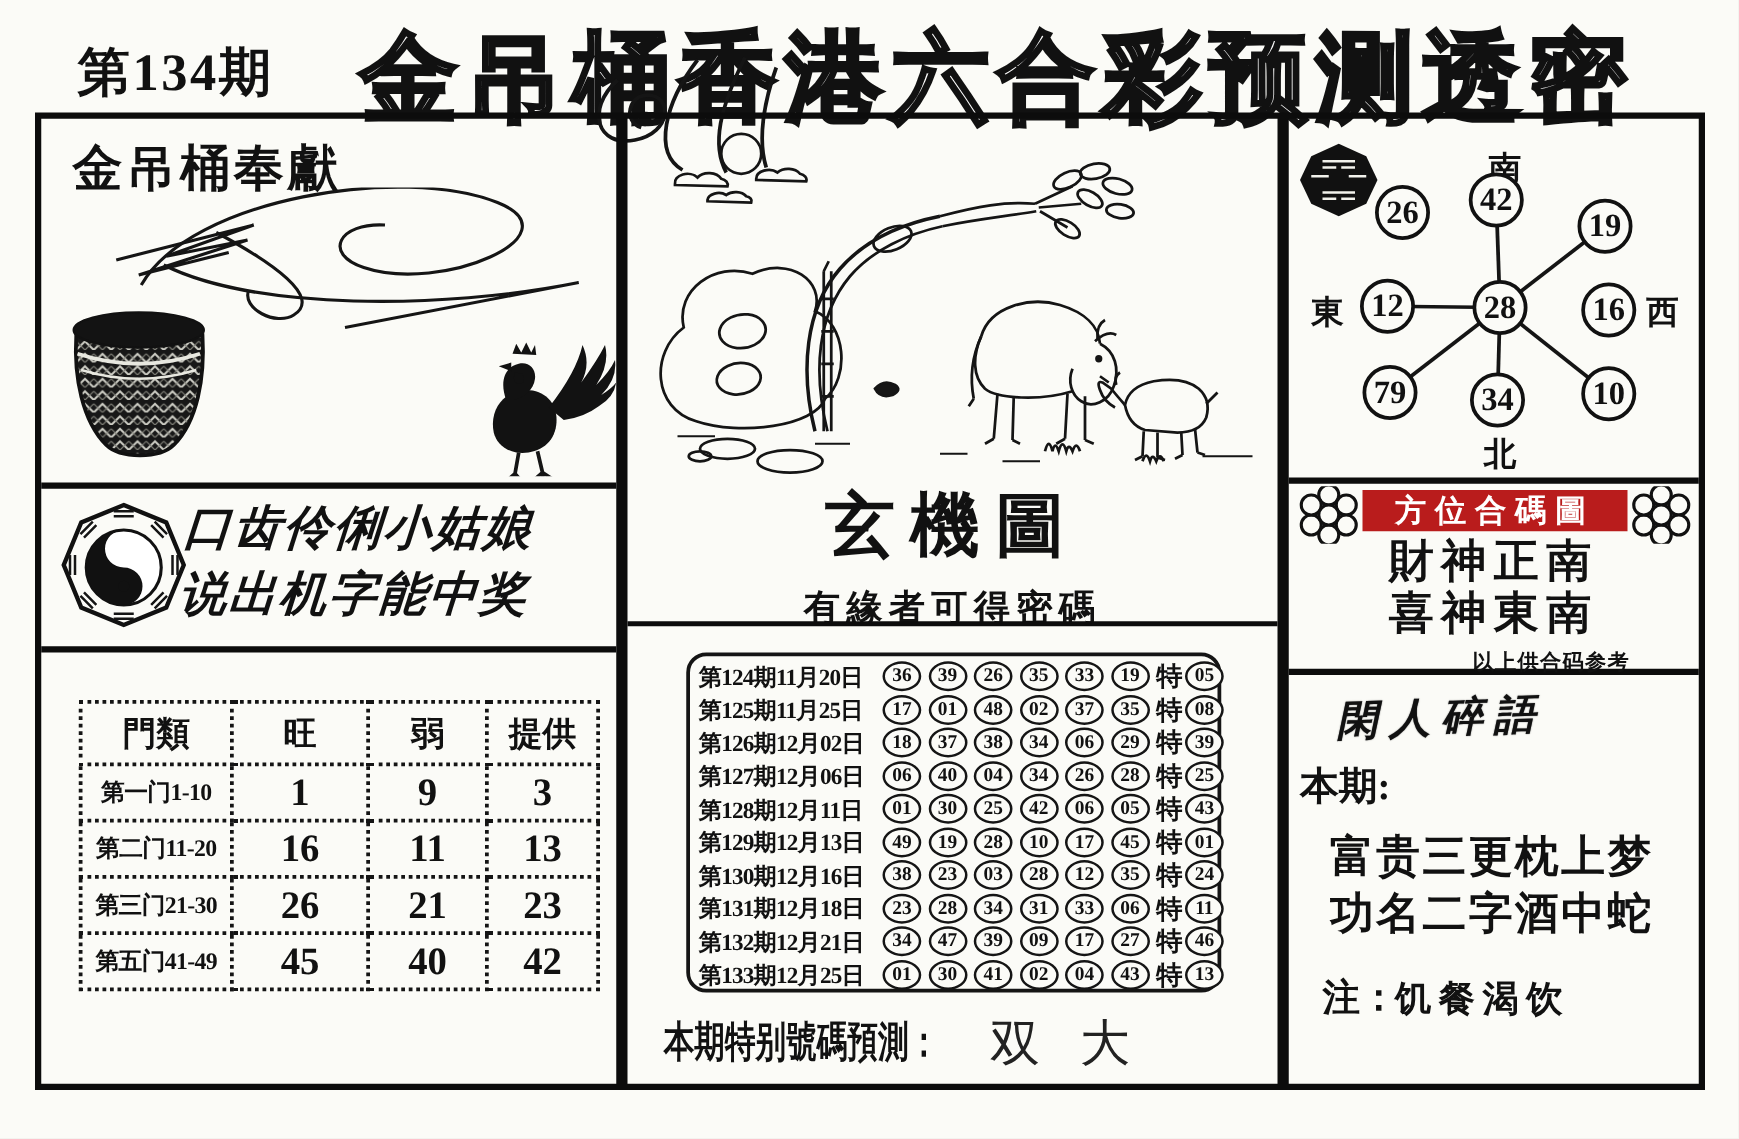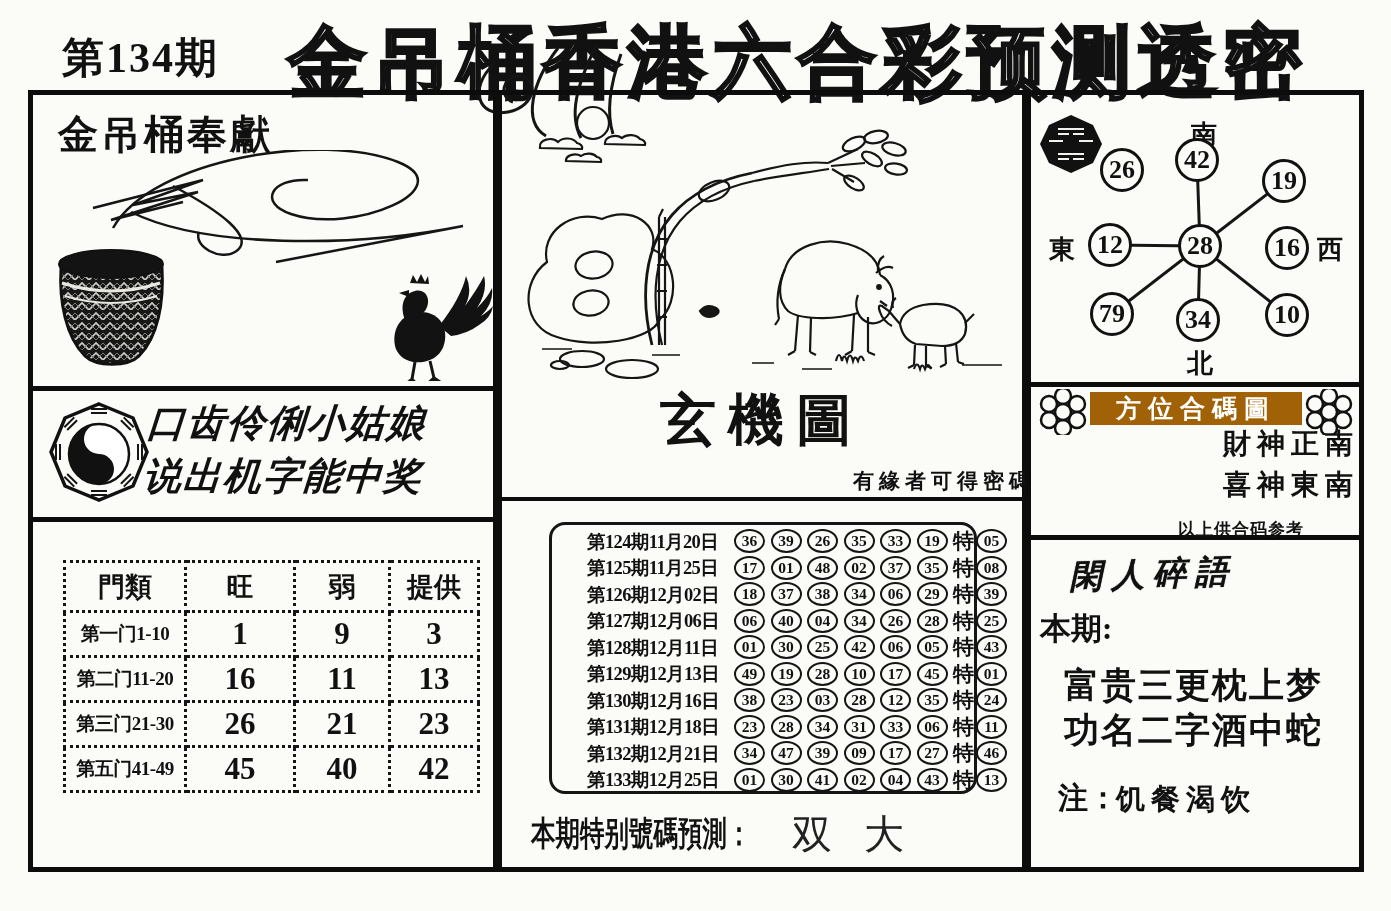--- a/index.html
+++ b/index.html
@@ -27,43 +27,43 @@
   
   .cat-table{left:30px;top:38px;border-collapse:collapse;table-layout:fixed;}
   .cat-table td{border:3px dotted #151515;text-align:center;vertical-align:middle;padding:0;}
   .cat-table .hrow td{height:47px;font-size:27px;font-weight:800;}
   .cat-table .drow td{height:42px;}
   .cat-table .c-cat{width:118px;font-size:19px;font-weight:700;letter-spacing:-0.5px;}
   .cat-table .c-num{font-size:31px;font-weight:700;}
   .cw1{width:118px;}.cw2{width:106px;}.cw3{width:92px;}.cw4{width:86px;}
   
   .pic-title{top:288px;left:0;width:100%;text-align:center;font-size:56px;font-weight:900;letter-spacing:12px;}
-  .pic-caption{top:372px;left:13px;width:100%;text-align:right;font-size:21px;font-weight:800;letter-spacing:5px;}
+  .pic-caption{top:372px;left:0;width:100%;text-align:center;font-size:29px;font-weight:800;letter-spacing:5px;}
   .mid-divider{top:402px;left:0;width:100%;border-top:4px solid #0c0c0c;}
   .results-box{left:47px;top:427px;width:428px;height:272px;border:3px solid #151515;border-radius:16px;
                box-sizing:border-box;padding:3px 0 0 7px;background:#fbfbf7;}
-  .r-row{display:flex;align-items:center;height:26.5px;white-space:nowrap;margin-left:28px;}
+  .r-row{display:flex;align-items:center;height:26.5px;white-space:nowrap;}
   .r-label{width:147px;flex:none;font-size:18.5px;font-weight:600;letter-spacing:-0.6px;}
   .ncirc{flex:none;display:inline-flex;align-items:center;justify-content:center;width:31px;height:24px;
          border:2px solid #151515;border-radius:50%;box-sizing:border-box;background:#fbfbf7;
          font-size:15.5px;font-weight:700;margin-right:5.5px;}
   .te{flex:none;font-size:21px;font-weight:800;margin:0 2px 0 0;}
   .pred-label{left:29px;top:716px;font-size:34px;font-weight:800;transform:scaleX(0.72);transform-origin:left center;white-space:nowrap;}
   .pred-value{left:290px;top:712px;font-size:40px;font-weight:500;letter-spacing:32px;color:#222;white-space:nowrap;}
   
   .sec-compass{height:292px;border-bottom:5px solid #0c0c0c;}
   .sec-dir{height:153px;border-bottom:5px solid #0c0c0c;}
   .sec-idle{height:327px;}
   .cnode{position:absolute;width:44px;height:44px;border:3px solid #111;border-radius:50%;box-sizing:border-box;
          background:#fbfbf7;display:flex;align-items:center;justify-content:center;
          font-size:26px;font-weight:800;}
   .dirlab{position:absolute;font-size:26px;font-weight:800;}
-  .dir-bar{position:absolute;left:59px;top:5px;width:212px;height:33px;background:#a16207;color:#fff;
+  .dir-bar{position:absolute;left:59px;top:5px;width:212px;height:33px;background:#b91c1c;color:#fff;
            display:flex;align-items:center;justify-content:center;font-size:25px;font-weight:800;letter-spacing:7px;}
-  .dir-line{position:absolute;left:0;width:100%;text-align:right;font-size:28px;font-weight:800;letter-spacing:6px;}
+  .dir-line{position:absolute;left:0;width:100%;text-align:center;font-size:36px;font-weight:800;letter-spacing:6px;}
   .dir-note{position:absolute;left:0;top:131px;width:100%;text-align:center;font-size:17px;font-weight:800;letter-spacing:1px;margin-left:46px;}
   .idle-head{left:38px;top:12px;font-size:33px;font-weight:700;font-style:italic;letter-spacing:9px;
              transform:rotate(-2deg);text-shadow:0 0 1px #444;}
   .period{left:9px;top:68px;font-size:31px;font-weight:900;}
   .poem{left:33px;font-size:35px;font-weight:800;letter-spacing:2px;white-space:nowrap;}
   .note-lab{left:27px;top:238px;font-size:30px;font-weight:900;}
   .note-txt{left:85px;top:240px;font-size:29px;font-weight:600;letter-spacing:6px;}
   .pubno{left:9px;top:299px;font-size:21px;font-weight:900;letter-spacing:0.5px;font-family:"Liberation Serif",serif;}
   svg{display:block;}
   .ink{stroke:#151515;fill:none;}

